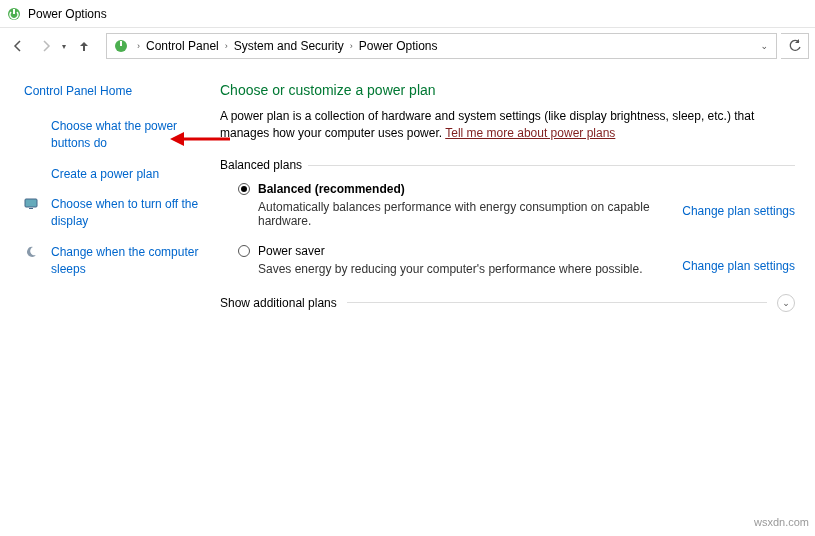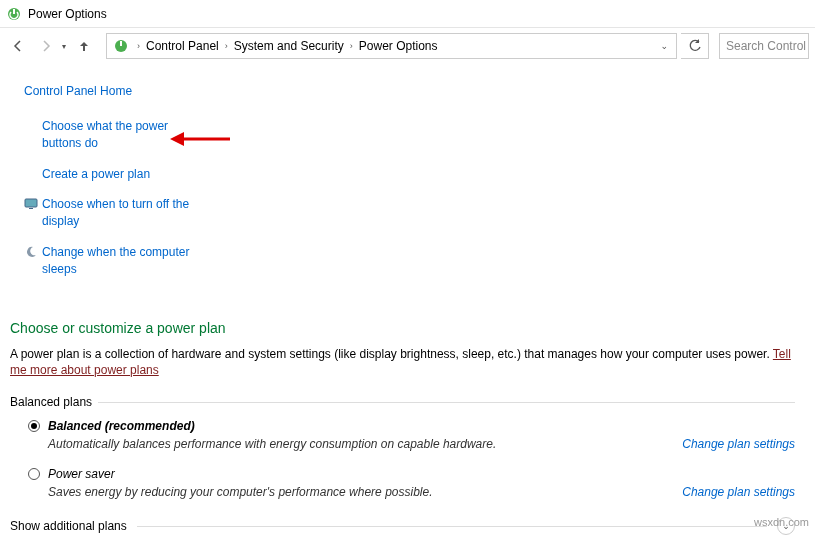--- a/index.html
+++ b/index.html
@@ -22,38 +22,38 @@
     .crumb { padding: 0 2px; font-size: 12px; }
     .crumb-sep { padding: 0 4px; color: #555; font-size: 9px; }
     .address-bar .spacer { flex: 1; }
     .addr-drop { padding: 0 6px; color: #555; font-size: 9px; }
 
     .refresh-btn { width: 28px; height: 26px; border: 1px solid #ccc; border-left: none; display: flex; align-items: center; justify-content: center; color: #555; background: #fff; }
 
     .search-box { width: 90px; height: 26px; border: 1px solid #ccc; margin-left: 6px; padding: 0 6px; display: flex; align-items: center; color: #888; font-size: 12px; overflow: hidden; white-space: nowrap; }
 
     
-    .body { display: flex; height: calc(100% - 64px); flex-direction: column; }
+    .body { display: flex; height: calc(100% - 64px); }
     .sidebar { width: 210px; padding: 20px 10px 10px 24px; }
     .sidebar .home-link { color: #0066cc; font-size: 12px; margin-bottom: 20px; display: block; }
-    .side-item { display: flex; align-items: flex-start; margin-bottom: 14px; gap: 4px; }
+    .side-item { display: flex; align-items: flex-start; margin-bottom: 14px; gap: 13px; }
     .side-item .side-icon { width: 14px; height: 14px; flex-shrink: 0; margin-top: 1px; }
     .side-item a { color: #0066cc; text-decoration: none; font-size: 12px; line-height: 1.4; }
     .side-item.no-icon { padding-left: 0; }
 
     .main { flex: 1; padding: 18px 20px 10px 10px; position: relative; }
     .heading { color: #0a6e3a; color: #006633; font-size: 14px; font-weight: normal; margin-bottom: 10px; }
     .heading { color: #007833; }
     .desc { font-size: 12px; line-height: 1.4; margin-bottom: 16px; }
     .desc a { color: #7f1d1d; text-decoration: underline; }
 
     .section-label { font-size: 12px; margin-bottom: 10px; position: relative; }
     .section-label::after { content: ""; position: absolute; left: 88px; right: 0; top: 50%; border-top: 1px solid #ddd; }
 
-    .plan { display: flex; align-items: flex-end; margin-bottom: 16px; padding-left: 18px; font-style: italic; }
+    .plan { display: flex; align-items: center; margin-bottom: 16px; padding-left: 18px; }
     .plan-left { flex: 1; }
     .plan-radio { display: flex; align-items: center; gap: 8px; }
     .plan-radio .radio { width: 12px; height: 12px; border: 1px solid #555; border-radius: 50%; display: inline-flex; align-items: center; justify-content: center; flex-shrink: 0; }
     .plan-radio .radio.checked::after { content: ""; width: 6px; height: 6px; background: #000; border-radius: 50%; }
     .plan-name { font-size: 12px; }
     .plan-name.bold { font-weight: 600; }
     .plan-desc { font-size: 12px; color: #333; margin-top: 4px; margin-left: 20px; }
     .plan-link { color: #0066cc; font-size: 12px; text-decoration: none; white-space: nowrap; margin-left: 20px; margin-top: 13px; }
 
     .show-more { display: flex; align-items: center; justify-content: space-between; font-size: 12px; margin-top: 18px; border-top: 0; }
@@ -109,23 +109,20 @@
     <span class="crumb">Power Options</span>
     <span class="spacer"></span>
     <span class="addr-drop">⌄</span>
   </div>
   <button class="refresh-btn">
     <svg width="14" height="14" viewBox="0 0 14 14">
         <path d="M11 3 A5 5 0 1 0 12 8" stroke="#555" stroke-width="1.3" fill="none"></path>
         <path d="M11 0 L11 4 L7 4 Z" fill="#555"></path>
       </svg>
   </button>
-  <div class="search-box">
-    <span>Search Control</span>
-  </div>
 </div>
 
 <div class="body">
   <div class="sidebar">
     <a class="home-link">Control Panel Home</a>
 
     <div class="side-item no-icon">
       <span class="side-icon"></span>
       <a>Choose what the power buttons do</a>
     </div>

